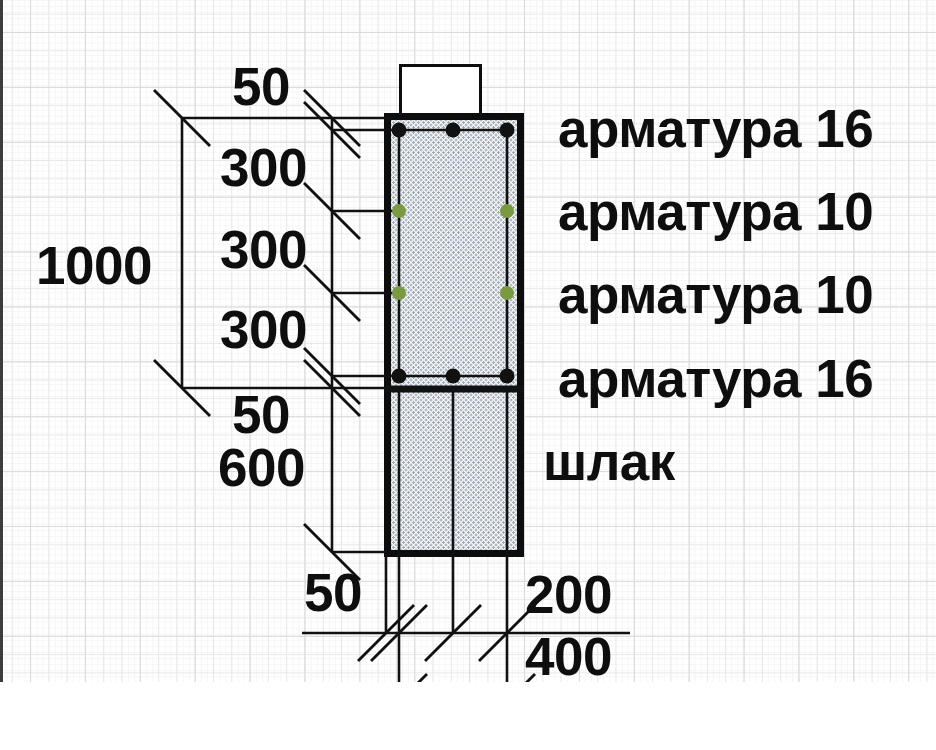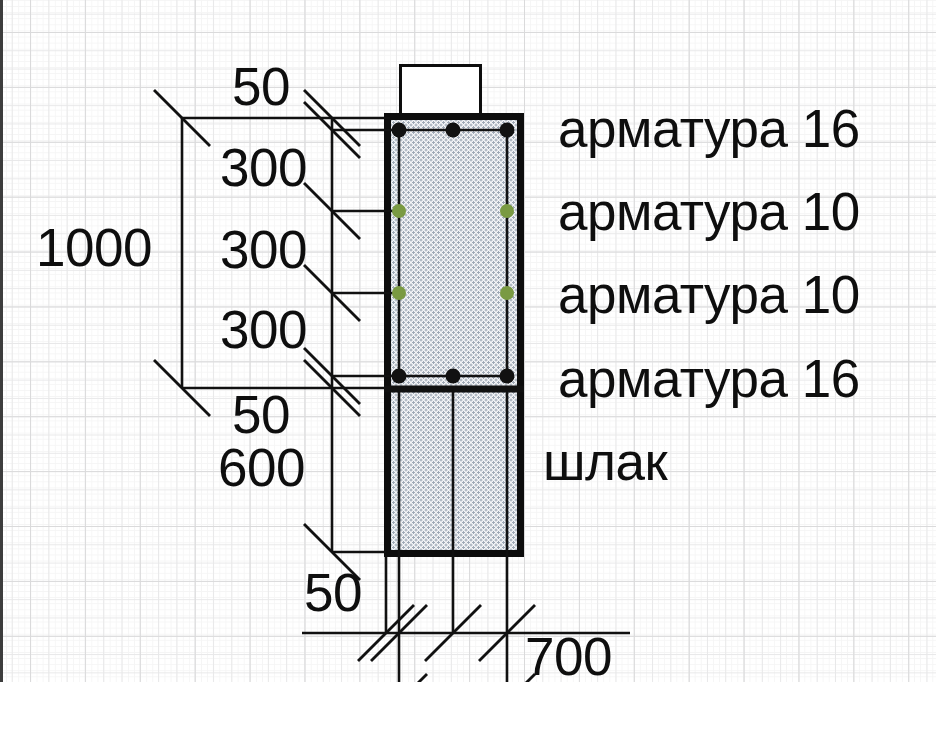--- a/index.html
+++ b/index.html
@@ -18,20 +18,21 @@
       linear-gradient(#f5f5f5 1px, transparent 1px),
       linear-gradient(90deg, #f5f5f5 1px, transparent 1px);
     background-size:
       54.9px 54.9px, 54.9px 54.9px,
       18.3px 18.3px, 18.3px 18.3px,
       6.1px 6.1px, 6.1px 6.1px;
     background-position:
       30px 32px, 30px 32px,
       11.7px 13.7px, 11.7px 13.7px,
       0 0, 0 0;
+    font-weight: bold;
   }
   .page-edge{
     position:absolute;left:0;top:0;width:3px;height:750px;
     background:#3d3d3d;
   }
   .stub{
     position:absolute;box-sizing:border-box;
     left:399px;top:64px;width:83px;height:54px;
     border:3px solid #0d0d0d;background:#ffffff;
   }
@@ -128,25 +129,26 @@
       <circle cx="507" cy="211" r="7"></circle>
       <circle cx="399" cy="293" r="7"></circle>
       <circle cx="507" cy="293" r="7"></circle>
     </g>
   </svg>
 
   <div class="lbl" style="right:646px;top:60px;">50</div>
   <div class="lbl" style="right:629px;top:141px;">300</div>
   <div class="lbl" style="right:629px;top:223px;">300</div>
   <div class="lbl" style="right:629px;top:303px;">300</div>
-  <div class="lbl" style="right:784px;top:221px;">1000</div>
+  <div class="lbl" style="right:784px;top:239px;">1000</div>
   <div class="lbl" style="right:646px;top:388px;">50</div>
   <div class="lbl" style="right:631px;top:441px;margin-left:32px;">600</div>
   <div class="lbl" style="right:574px;top:566px;">50</div>
-  <div class="lbl" style="left:525px;top:630px;">700</div>
+  <div class="lbl" style="left:525px;top:568px;">200</div>
+  <div class="lbl" style="left:525px;top:630px;">400</div>
 
   <div class="lbl" style="left:558px;top:102px;">арматура 16</div>
   <div class="lbl" style="left:558px;top:185px;">арматура 10</div>
   <div class="lbl" style="left:558px;top:268px;">арматура 10</div>
   <div class="lbl" style="left:558px;top:352px;">арматура 16</div>
   <div class="lbl" style="left:543px;top:435px;">шлак</div>
 
 </div>
 
 </body></html>

